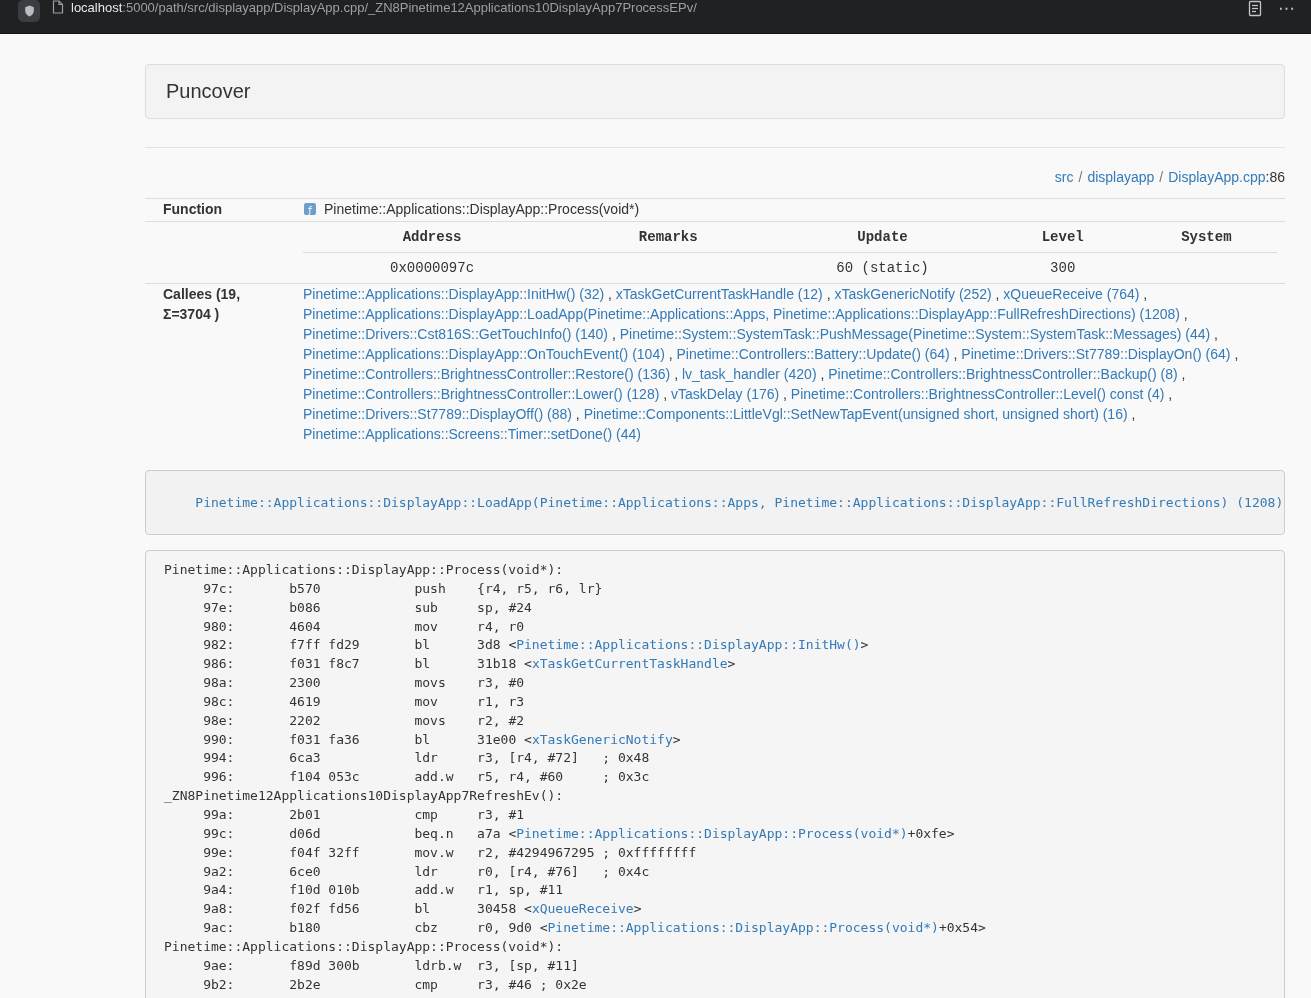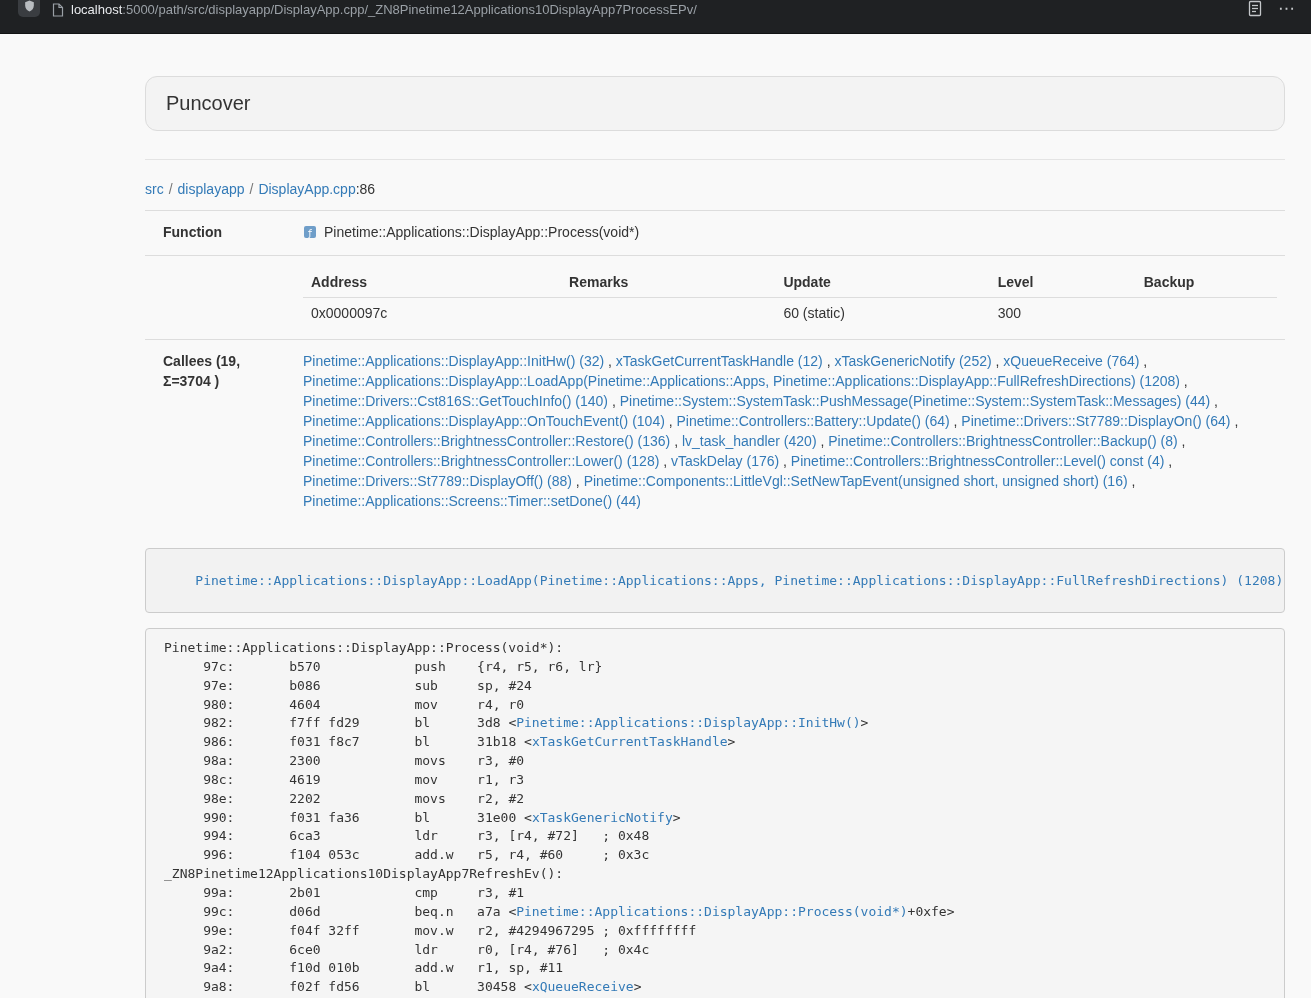--- a/index.html
+++ b/index.html
@@ -4,57 +4,57 @@
 <style>
   * { margin:0; padding:0; box-sizing:border-box; }
   html,body { width:1311px; height:998px; overflow:hidden; }
   body {
     font-family:"Liberation Sans", sans-serif;
     font-size:14px; color:#333; background:#f9f9f9;
   }
   
   .topbar {
     height:34px; background:#1f2123; border-bottom:1px solid #121314;
-    display:flex; align-items:flex-end; padding:16px 12px;
+    display:flex; align-items:flex-start; padding:0 12px;
   }
   .sec-chip {
     width:22px; height:22px; border-radius:5px; background:#3a3d41;
     display:flex; align-items:center; justify-content:center; margin-left:6px; flex:0 0 auto;
   }
   .favicon { margin-left:12px; display:flex; align-items:center; flex:0 0 auto; }
   .urlbar {
     flex:1 1 auto; margin-left:7px; font-size:13px; color:#9aa0a6;
     white-space:nowrap; overflow:hidden; cursor:text;
   }
   .url-host { color:#e8eaed; }
   .topbar-right { display:flex; align-items:center; gap:16px; margin-right:4px; flex:0 0 auto; }
   .menu-dots { color:#c4c7ca; font-size:17px; line-height:1; cursor:pointer; }
   .icon-btn { display:flex; align-items:center; cursor:pointer; }
   
   .container { width:1140px; margin-left:145px; }
   .brand-panel {
-    margin-top:42px; background:#f3f3f3; border:1px solid #dcdcdc;
-    border-radius:12px; padding:15px 20px;
+    margin-top:30px; background:#f3f3f3; border:1px solid #dcdcdc;
+    border-radius:4px; padding:15px 20px;
   }
   .brand-panel h1 { font-size:20px; font-weight:500; color:#333; }
   hr.divider { border:none; border-top:1px solid #e4e4e4; margin:28px 0 0 0; }
-  .breadcrumb { margin-top:21px; font-size:14px; }
+  .breadcrumb { margin-top:21px; font-size:14px;text-align:right; }
   .breadcrumb a { color:#337ab7; text-decoration:none; }
   .breadcrumb .sep { color:#777; margin:0 5px; }
   .linenum { color:#333; }
   
   table.outer { width:100%; border-collapse:collapse; margin-top:13px; }
   table.outer > tbody > tr > th,
   table.outer > tbody > tr > td {
     border-top:1px solid #ddd; vertical-align:top; text-align:left;
-    padding:11px 8px; line-height:20px;
+    padding:0 8px; line-height:20px;
   }
   table.outer > tbody > tr > th { width:150px; font-weight:bold; padding-left:18px; }
   table.inner { width:100%; border-collapse:collapse; }
-  table.inner th, table.inner td { text-align:left; padding:5px 8px; line-height:20px; }
+  table.inner th, table.inner td { text-align:center; padding:5px 8px; line-height:20px;font-family:Liberation Mono, monospace; }
   table.inner thead th { font-weight:bold; border-bottom:1px solid #ddd; }
   .func-name { color:#333; }
   .ficon { display:inline-block; vertical-align:-2px; margin-right:7px; }
   .callees a { color:#337ab7; text-decoration:none; }
   .callees { line-height:20px; }
   .callee-sep { color:#333; }
   
   .sym-highlight {
     margin-top:26px; background:#f2f2f2; border:1px solid #ccc; border-radius:4px;
     padding:9px 14px 9px 18px; font-family:"DejaVu Sans Mono", monospace; font-size:13px;
@@ -132,21 +132,21 @@
                 <col style="width:22%">
                 <col style="width:15%">
                 <col style="width:14.5%">
             </colgroup>
             <thead>
               <tr>
                 <th>Address</th>
                 <th>Remarks</th>
                 <th>Update</th>
                 <th>Level</th>
-                <th>Backup</th>
+                <th>System</th>
               </tr>
             </thead>
             <tbody>
               <tr>
                 <td>0x0000097c</td>
                 <td></td>
                 <td>60 (static)</td>
                 <td>300</td>
                 <td></td>
               </tr>

